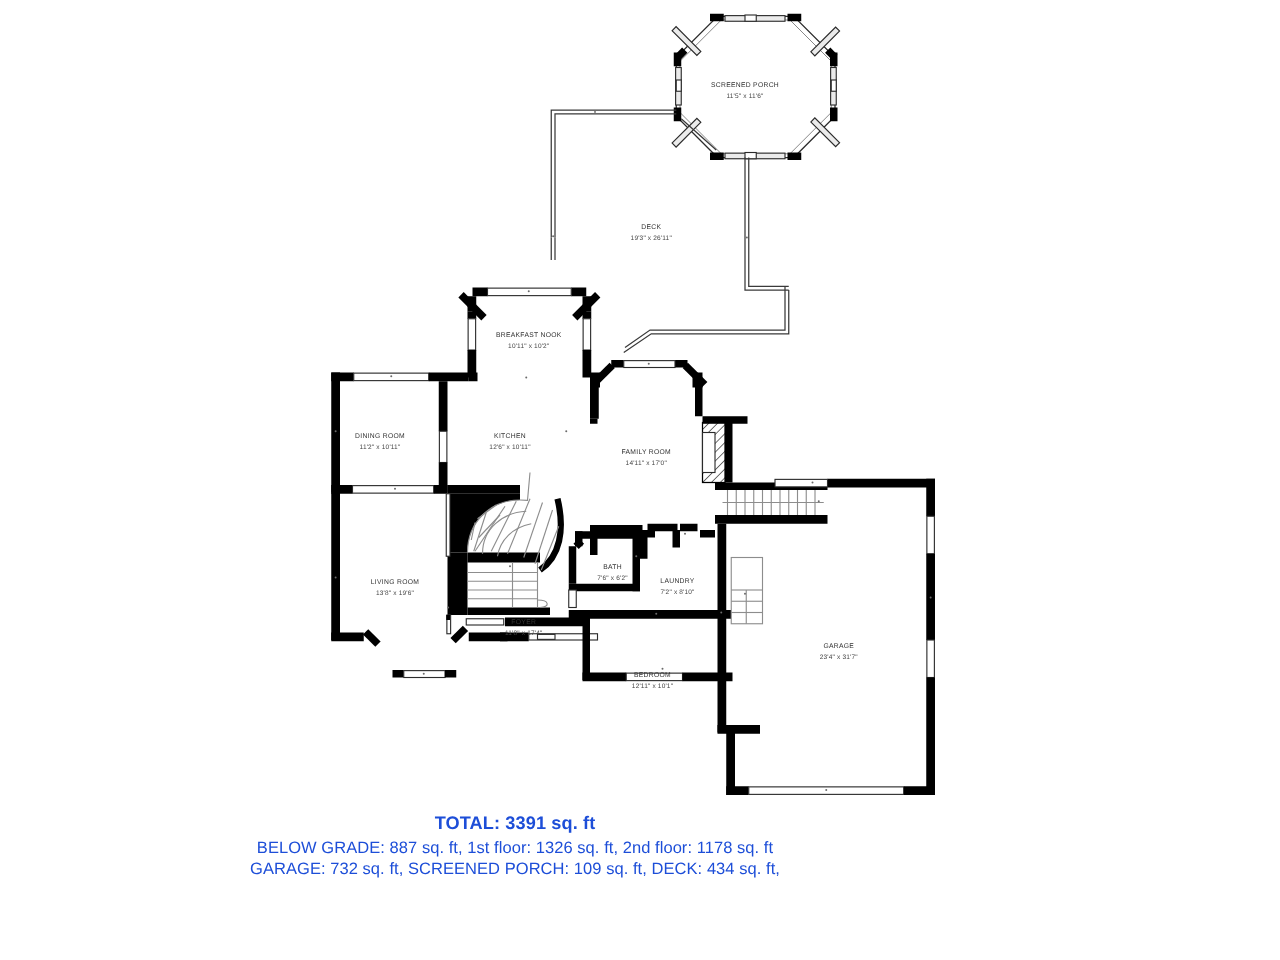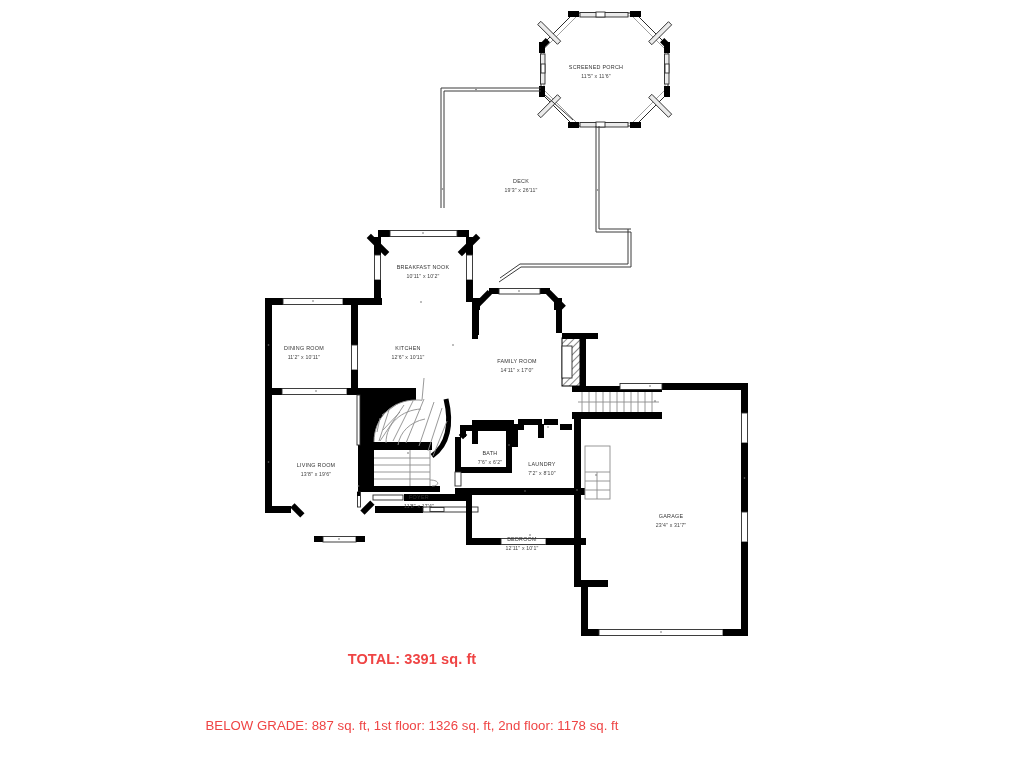--- a/index.html
+++ b/index.html
@@ -58,33 +58,32 @@
   }
   .dot { fill: #6a6a6a; }
 
   #caption {
     position: absolute;
     left: 0;
     top: 650px;
     width: 824px;
     text-align: center;
     font-family: "Liberation Sans", sans-serif;
-    color: #ef4444;
+    color: #1d4ed8;
   }
   #caption .total {
     font-size: 14.5px;
     font-weight: bold;
     line-height: 19px;
     letter-spacing: 0.1px;
   }
   #caption .sub {
     font-size: 13.2px;
     line-height: 17.2px;
     letter-spacing: 0.05px;
-    margin-top: 48px;
   }
 </style>
 </head>
 <body>
 
 <div id="page">
 
   <div id="planwrap">
     <svg id="plan" viewBox="0 0 1024 650" xmlns="http://www.w3.org/2000/svg">
       <defs>
@@ -412,15 +411,16 @@
         <text class="roomlabel" x="671" y="517">GARAGE</text>
         <text class="roomdim" x="671" y="526">23'4" x 31'7"</text>
       </g>
 
     </svg>
   </div>
 
   <div id="caption">
     <div class="total">TOTAL: 3391 sq. ft</div>
     <div class="sub">BELOW GRADE: 887 sq. ft, 1st floor: 1326 sq. ft, 2nd floor: 1178 sq. ft</div>
+    <div class="sub">GARAGE: 732 sq. ft, SCREENED PORCH: 109 sq. ft, DECK: 434 sq. ft,</div>
   </div>
 
 </div>
 
 </body></html>

